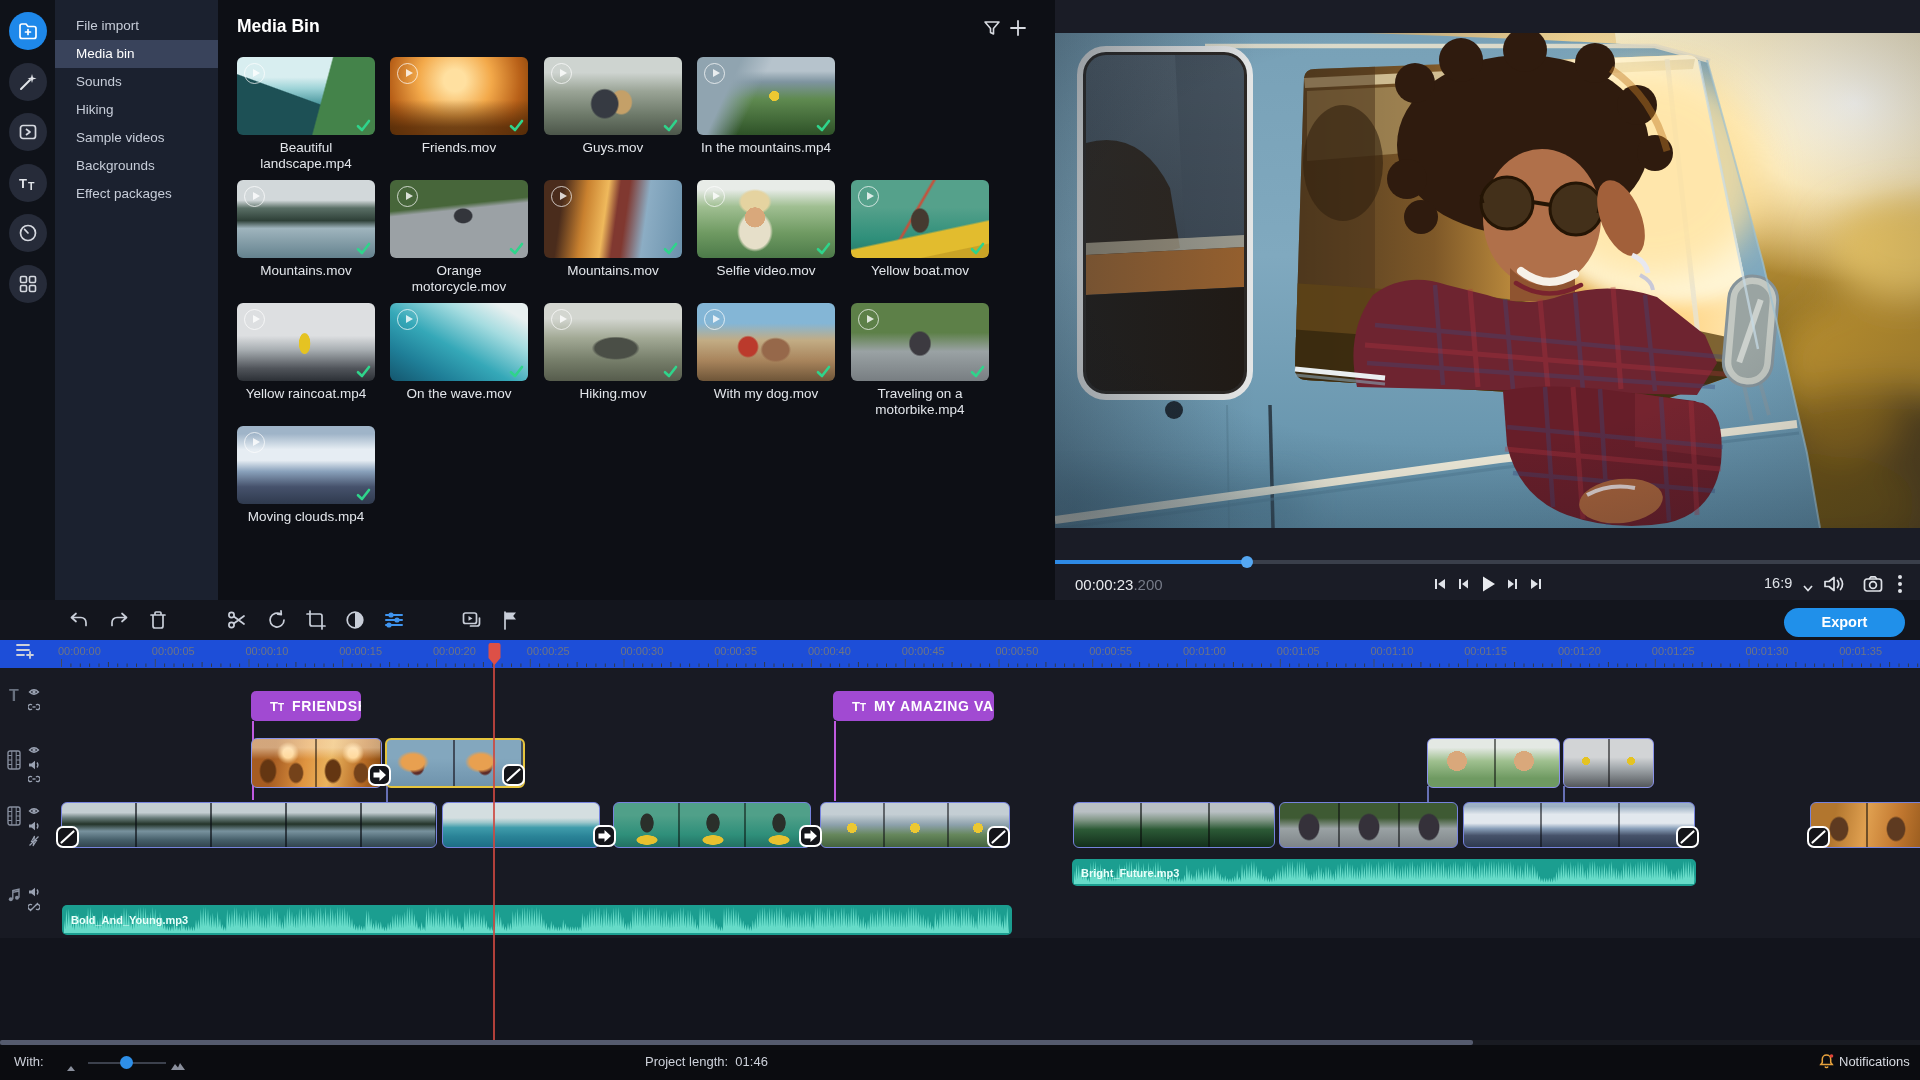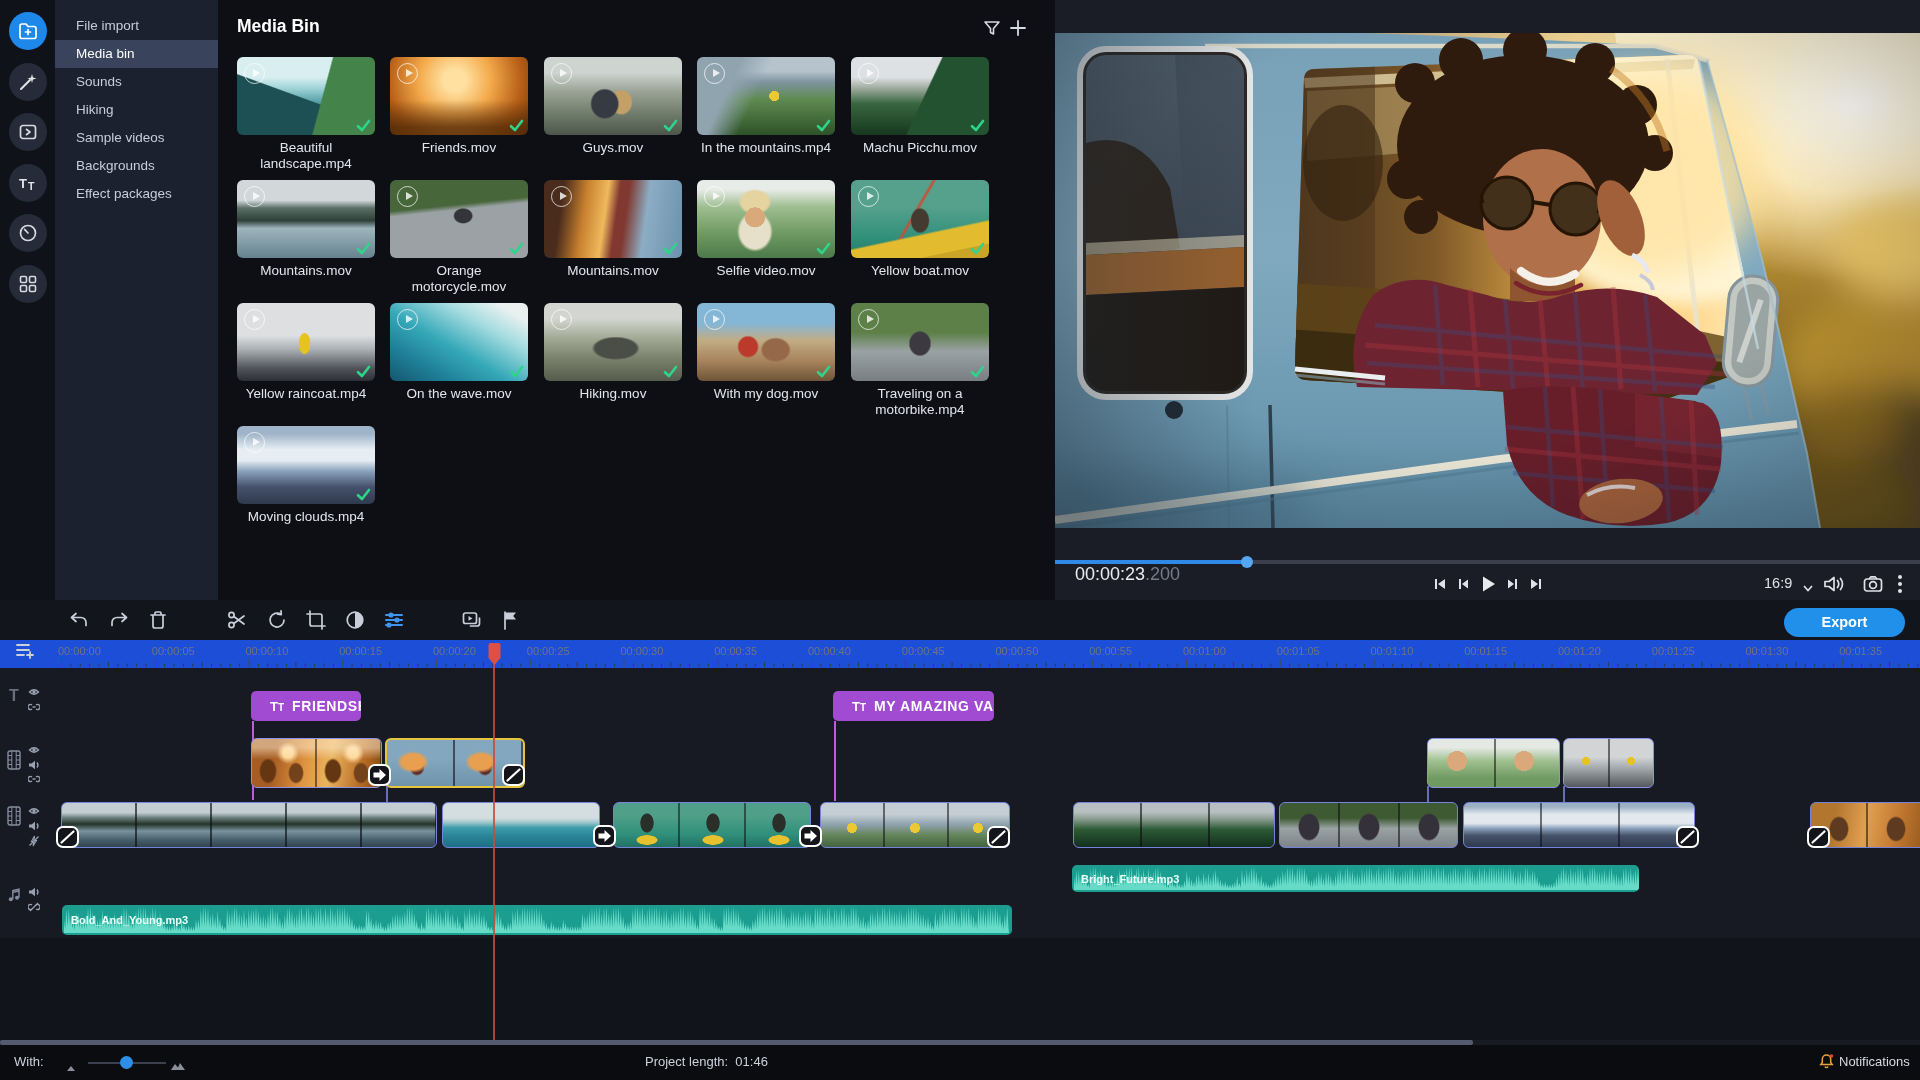--- a/index.html
+++ b/index.html
@@ -17,21 +17,21 @@
 .thumb{position:relative;width:138px;height:78px;border-radius:6px;overflow:hidden}
 .lab{position:absolute;top:83px;left:-1px;width:140px;text-align:center;font-size:13.5px;line-height:15.5px;color:#e2e5ea}
 .play{position:absolute;left:7px;top:6px;width:21px;height:21px;border-radius:50%;border:1.6px solid rgba(255,255,255,.72)}
 .play:after{content:"";position:absolute;left:7.5px;top:5px;border-left:7px solid rgba(255,255,255,.8);border-top:4.5px solid transparent;border-bottom:4.5px solid transparent}
 .chk{position:absolute;right:4px;bottom:3px;width:15px;height:13px}
 #preview{left:1055px;top:0;width:865px;height:600px;background:#1a1c26}
 #photo{position:absolute;left:0;top:33px;width:865px;height:495px}
 #pbar{position:absolute;left:0;top:560px;width:865px;height:4px;background:#3a3f4b}
 #pbar .done{position:absolute;left:0;top:0;height:4px;width:192px;background:#2e8ae6}
 #pbar .knob{position:absolute;left:186px;top:-4px;width:12px;height:12px;border-radius:50%;background:#55a7f2}
-.ptime{position:absolute;left:20px;top:564px;font-size:18px;color:#e9ebee}
+.ptime{position:absolute;left:20px;top:576px;font-size:15px;color:#e9ebee}
 .ptime span{color:#767b88}
 .ticon{position:absolute;color:#d7dae0}
 #toolbar{left:0;top:600px;width:1920px;height:40px;background:#13151d}
 #export{position:absolute;left:1784px;top:8px;width:121px;height:29px;border-radius:14.5px;background:#2090ea;color:#fff;font-size:14.5px;font-weight:bold;text-align:center;line-height:29px}
 #ruler{left:0;top:640px;width:1920px;height:28px;background:#1d4ed8}
 #tracks{left:0;top:668px;width:1920px;height:372px;background:#181a23}
 #tracks .lowfade{position:absolute;left:0;top:270px;width:1920px;height:102px;background:#12141c}
 .badge{position:absolute;top:23px;height:30px;background:#a14ad2;border-radius:5px;color:#fff;display:flex;align-items:center}
 .badge .tt{font-weight:bold;font-size:13px;margin-left:19px;letter-spacing:0}
 .badge .bl{font-size:14px;font-weight:bold;letter-spacing:.6px;margin-left:8px;white-space:nowrap;overflow:hidden}
@@ -133,29 +133,20 @@
       <div class="lab">Guys.mov</div>
     </div>
     <div class="cell" style="left:479px;top:57px">
       <div class="thumb" style="background:radial-gradient(circle 5px at 56% 50%,#ecc832 0 100%,rgba(0,0,0,0) 101%),linear-gradient(115deg,#90a4b0 0 26%,rgba(0,0,0,0) 44%),linear-gradient(#b6c3cc 0 18%,#7e94a0 32%,#5f8a50 54%,#2e5228 100%)">
         <div class="play"></div>
         <svg class="chk" viewBox="0 0 15 13">
           <path d="M2,7.2 L6,11 L13,2" stroke="#2fd48b" stroke-width="2.6" fill="none" stroke-linecap="round" stroke-linejoin="round"></path>
         </svg>
       </div>
       <div class="lab">In the mountains.mp4</div>
-    </div>
-    <div class="cell" style="left:633px;top:57px">
-      <div class="thumb" style="background:linear-gradient(115deg,rgba(0,0,0,0) 52%,#235230 53%),linear-gradient(#dde1e3 0 26%,#a8b2a8 38%,#38663f 60%,#17371f 100%)">
-        <div class="play"></div>
-        <svg class="chk" viewBox="0 0 15 13">
-          <path d="M2,7.2 L6,11 L13,2" stroke="#2fd48b" stroke-width="2.6" fill="none" stroke-linecap="round" stroke-linejoin="round"></path>
-        </svg>
-      </div>
-      <div class="lab">Machu Picchu.mov</div>
     </div>
     <div class="cell" style="left:19px;top:180px">
       <div class="thumb" style="background:linear-gradient(#d2d8da 0 26%,#5a6f66 36%,#2e4038 52%,#9fb4bd 62%,#64828e 100%)">
         <div class="play"></div>
         <svg class="chk" viewBox="0 0 15 13">
           <path d="M2,7.2 L6,11 L13,2" stroke="#2fd48b" stroke-width="2.6" fill="none" stroke-linecap="round" stroke-linejoin="round"></path>
         </svg>
       </div>
       <div class="lab">Mountains.mov</div>
     </div>
@@ -849,21 +840,21 @@
       </svg></div>
     <div class="tbox" style="left:987px;top:158px"><svg width="19" height="18" viewBox="0 0 19 18" style="">
         <path d="M3.5,14.5 L15.5,3.5" stroke="#fff" stroke-width="2.2" stroke-linecap="round"></path>
       </svg></div>
     <div class="tbox" style="left:1676px;top:158px"><svg width="19" height="18" viewBox="0 0 19 18" style="">
         <path d="M3.5,14.5 L15.5,3.5" stroke="#fff" stroke-width="2.2" stroke-linecap="round"></path>
       </svg></div>
     <div class="tbox" style="left:1807px;top:158px"><svg width="19" height="18" viewBox="0 0 19 18" style="">
         <path d="M3.5,14.5 L15.5,3.5" stroke="#fff" stroke-width="2.2" stroke-linecap="round"></path>
       </svg></div>
-    <div class="aclip" style="left:1072px;top:197px;width:567px;height:27px">
+    <div class="aclip" style="left:1072px;top:191px;width:624px;height:27px">
       <svg width="625" height="27" viewBox="0 0 625 27" style="position:absolute;left:0;top:0">
         <path d="M2,25.0 L2.0,11.2 L3.2,21.6 L4.4,5.6 L5.6,20.2 L6.8,5.5 L8.0,20.1 L9.2,9.7 L10.4,21.2 L11.6,8.0 L12.8,20.7 L14.0,13.3 L15.2,22.1 L16.4,18.7 L17.6,23.4 L18.8,3.3 L20.0,19.6 L21.2,1.7 L22.4,19.2 L23.6,1.7 L24.8,19.2 L26.0,6.2 L27.2,20.3 L28.4,4.2 L29.6,19.8 L30.8,8.3 L32.0,20.8 L33.2,14.5 L34.4,22.4 L35.6,15.3 L36.8,22.6 L38.0,15.0 L39.2,22.5 L40.4,15.0 L41.6,22.5 L42.8,15.6 L44.0,22.7 L45.2,9.0 L46.4,21.0 L47.6,4.5 L48.8,19.9 L50.0,7.0 L51.2,20.5 L52.4,5.5 L53.6,20.1 L54.8,2.0 L56.0,19.2 L57.2,1.7 L58.4,19.2 L59.6,1.7 L60.8,19.2 L62.0,8.3 L63.2,20.8 L64.4,2.9 L65.6,19.5 L66.8,1.7 L68.0,19.2 L69.2,7.4 L70.4,20.6 L71.6,3.7 L72.8,19.7 L74.0,9.1 L75.2,21.0 L76.4,3.0 L77.6,19.5 L78.8,8.0 L80.0,20.8 L81.2,6.5 L82.4,20.4 L83.6,2.5 L84.8,19.4 L86.0,1.8 L87.2,19.2 L88.4,5.8 L89.6,20.2 L90.8,10.7 L92.0,21.4 L93.2,15.8 L94.4,22.7 L95.6,19.0 L96.8,23.5 L98.0,12.8 L99.2,21.9 L100.4,15.4 L101.6,22.6 L102.8,19.0 L104.0,23.5 L105.2,14.3 L106.4,22.3 L107.6,19.0 L108.8,23.5 L110.0,19.0 L111.2,23.5 L112.4,15.4 L113.6,22.6 L114.8,5.4 L116.0,20.1 L117.2,10.8 L118.4,21.5 L119.6,14.2 L120.8,22.3 L122.0,15.9 L123.2,22.7 L124.4,9.9 L125.6,21.2 L126.8,8.9 L128.0,21.0 L129.2,13.1 L130.4,22.0 L131.6,7.7 L132.8,20.7 L134.0,11.0 L135.2,21.5 L136.4,7.8 L137.6,20.7 L138.8,11.8 L140.0,21.7 L141.2,6.8 L142.4,20.4 L143.6,4.8 L144.8,19.9 L146.0,10.9 L147.2,21.5 L148.4,14.3 L149.6,22.3 L150.8,17.5 L152.0,23.1 L153.2,16.3 L154.4,22.8 L155.6,19.0 L156.8,23.5 L158.0,19.0 L159.2,23.5 L160.4,18.2 L161.6,23.3 L162.8,16.7 L164.0,22.9 L165.2,11.2 L166.4,21.5 L167.6,17.6 L168.8,23.1 L170.0,4.6 L171.2,19.9 L172.4,8.9 L173.6,21.0 L174.8,4.0 L176.0,19.7 L177.2,5.8 L178.4,20.2 L179.6,1.7 L180.8,19.2 L182.0,1.7 L183.2,19.2 L184.4,6.3 L185.6,20.3 L186.8,12.6 L188.0,21.9 L189.2,10.0 L190.4,21.2 L191.6,16.3 L192.8,22.8 L194.0,16.5 L195.2,22.9 L196.4,18.9 L197.6,23.5 L198.8,19.0 L200.0,23.5 L201.2,15.9 L202.4,22.7 L203.6,12.7 L204.8,21.9 L206.0,8.9 L207.2,21.0 L208.4,10.8 L209.6,21.5 L210.8,5.5 L212.0,20.1 L213.2,6.6 L214.4,20.4 L215.6,1.8 L216.8,19.2 L218.0,1.7 L219.2,19.2 L220.4,1.7 L221.6,19.2 L222.8,7.3 L224.0,20.6 L225.2,1.7 L226.4,19.2 L227.6,1.7 L228.8,19.2 L230.0,1.7 L231.2,19.2 L232.4,2.5 L233.6,19.4 L234.8,8.0 L236.0,20.7 L237.2,14.2 L238.4,22.3 L239.6,14.5 L240.8,22.4 L242.0,11.8 L243.2,21.7 L244.4,10.3 L245.6,21.3 L246.8,5.6 L248.0,20.2 L249.2,8.3 L250.4,20.8 L251.6,12.2 L252.8,21.8 L254.0,6.8 L255.2,20.5 L256.4,7.6 L257.6,20.7 L258.8,9.9 L260.0,21.2 L261.2,13.9 L262.4,22.2 L263.6,9.8 L264.8,21.2 L266.0,4.8 L267.2,20.0 L268.4,3.7 L269.6,19.7 L270.8,8.5 L272.0,20.9 L273.2,4.1 L274.4,19.8 L275.6,1.7 L276.8,19.2 L278.0,4.7 L279.2,19.9 L280.4,5.3 L281.6,20.1 L282.8,9.1 L284.0,21.0 L285.2,7.4 L286.4,20.6 L287.6,9.9 L288.8,21.2 L290.0,3.5 L291.2,19.6 L292.4,6.6 L293.6,20.4 L294.8,2.4 L296.0,19.3 L297.2,1.7 L298.4,19.2 L299.6,4.2 L300.8,19.8 L302.0,6.9 L303.2,20.5 L304.4,4.6 L305.6,19.9 L306.8,1.7 L308.0,19.2 L309.2,6.3 L310.4,20.3 L311.6,4.6 L312.8,19.9 L314.0,2.8 L315.2,19.5 L316.4,1.7 L317.6,19.2 L318.8,1.7 L320.0,19.2 L321.2,2.0 L322.4,19.3 L323.6,8.5 L324.8,20.9 L326.0,5.7 L327.2,20.2 L328.4,8.7 L329.6,20.9 L330.8,6.1 L332.0,20.3 L333.2,4.6 L334.4,19.9 L335.6,6.0 L336.8,20.2 L338.0,2.2 L339.2,19.3 L340.4,1.7 L341.6,19.2 L342.8,6.6 L344.0,20.4 L345.2,4.9 L346.4,20.0 L347.6,6.6 L348.8,20.4 L350.0,1.7 L351.2,19.2 L352.4,1.7 L353.6,19.2 L354.8,1.7 L356.0,19.2 L357.2,1.7 L358.4,19.2 L359.6,1.7 L360.8,19.2 L362.0,5.5 L363.2,20.1 L364.4,1.7 L365.6,19.2 L366.8,1.7 L368.0,19.2 L369.2,4.1 L370.4,19.8 L371.6,1.7 L372.8,19.2 L374.0,7.2 L375.2,20.6 L376.4,6.6 L377.6,20.4 L378.8,4.4 L380.0,19.9 L381.2,2.7 L382.4,19.4 L383.6,1.7 L384.8,19.2 L386.0,3.9 L387.2,19.7 L388.4,6.3 L389.6,20.3 L390.8,6.0 L392.0,20.3 L393.2,1.7 L394.4,19.2 L395.6,1.7 L396.8,19.2 L398.0,2.0 L399.2,19.2 L400.4,5.7 L401.6,20.2 L402.8,8.4 L404.0,20.9 L405.2,6.6 L406.4,20.4 L407.6,2.1 L408.8,19.3 L410.0,4.6 L411.2,19.9 L412.4,1.7 L413.6,19.2 L414.8,5.6 L416.0,20.1 L417.2,1.7 L418.4,19.2 L419.6,1.7 L420.8,19.2 L422.0,1.7 L423.2,19.2 L424.4,3.8 L425.6,19.7 L426.8,1.7 L428.0,19.2 L429.2,3.0 L430.4,19.5 L431.6,2.2 L432.8,19.3 L434.0,3.4 L435.2,19.6 L436.4,2.8 L437.6,19.5 L438.8,1.7 L440.0,19.2 L441.2,4.8 L442.4,19.9 L443.6,9.7 L444.8,21.2 L446.0,5.5 L447.2,20.1 L448.4,5.8 L449.6,20.2 L450.8,9.9 L452.0,21.2 L453.2,2.1 L454.4,19.3 L455.6,2.9 L456.8,19.5 L458.0,6.9 L459.2,20.5 L460.4,4.5 L461.6,19.9 L462.8,6.4 L464.0,20.3 L465.2,11.6 L466.4,21.6 L467.6,16.6 L468.8,22.9 L470.0,19.0 L471.2,23.5 L472.4,18.6 L473.6,23.4 L474.8,19.0 L476.0,23.5 L477.2,18.6 L478.4,23.4 L479.6,19.0 L480.8,23.5 L482.0,17.2 L483.2,23.0 L484.4,12.5 L485.6,21.9 L486.8,7.8 L488.0,20.7 L489.2,4.6 L490.4,19.9 L491.6,1.7 L492.8,19.2 L494.0,4.2 L495.2,19.8 L496.4,7.9 L497.6,20.7 L498.8,2.3 L500.0,19.3 L501.2,5.8 L502.4,20.2 L503.6,5.6 L504.8,20.2 L506.0,1.7 L507.2,19.2 L508.4,2.8 L509.6,19.5 L510.8,4.1 L512.0,19.8 L513.2,10.5 L514.4,21.4 L515.6,8.1 L516.8,20.8 L518.0,1.9 L519.2,19.2 L520.4,1.8 L521.6,19.2 L522.8,1.8 L524.0,19.2 L525.2,6.0 L526.4,20.3 L527.6,6.4 L528.8,20.4 L530.0,5.8 L531.2,20.2 L532.4,4.0 L533.6,19.7 L534.8,8.2 L536.0,20.8 L537.2,3.7 L538.4,19.7 L539.6,2.1 L540.8,19.3 L542.0,7.9 L543.2,20.7 L544.4,8.4 L545.6,20.8 L546.8,10.7 L548.0,21.4 L549.2,10.5 L550.4,21.4 L551.6,3.8 L552.8,19.7 L554.0,1.7 L555.2,19.2 L556.4,5.9 L557.6,20.2 L558.8,2.8 L560.0,19.4 L561.2,6.8 L562.4,20.4 L563.6,4.3 L564.8,19.8 L566.0,1.7 L567.2,19.2 L568.4,1.7 L569.6,19.2 L570.8,1.7 L572.0,19.2 L573.2,1.7 L574.4,19.2 L575.6,1.7 L576.8,19.2 L578.0,4.9 L579.2,20.0 L580.4,1.7 L581.6,19.2 L582.8,1.7 L584.0,19.2 L585.2,1.7 L586.4,19.2 L587.6,1.7 L588.8,19.2 L590.0,1.7 L591.2,19.2 L592.4,3.2 L593.6,19.5 L594.8,5.3 L596.0,20.1 L597.2,11.7 L598.4,21.7 L599.6,9.9 L600.8,21.2 L602.0,13.4 L603.2,22.1 L604.4,11.2 L605.6,21.6 L606.8,9.1 L608.0,21.0 L609.2,8.7 L610.4,20.9 L611.6,2.1 L612.8,19.3 L614.0,1.7 L615.2,19.2 L616.4,1.8 L617.6,19.2 L618.8,1.7 L620.0,19.2 L621.2,4.9 L622.4,20.0 L622.0,25.0 Z" fill="#66dbc8" opacity="1"></path>
       </svg>
       <div class="alab">Bright_Future.mp3</div>
     </div>
     <div class="aclip" style="left:62px;top:237px;width:950px;height:30px">
       <svg width="950" height="30" viewBox="0 0 950 30" style="position:absolute;left:0;top:0">
         <path d="M2,28.0 L2.0,14.4 L3.2,24.6 L4.4,3.9 L5.6,22.0 L6.8,3.4 L8.0,21.8 L9.2,9.9 L10.4,23.5 L11.6,16.8 L12.8,25.2 L14.0,7.3 L15.2,22.8 L16.4,8.5 L17.6,23.1 L18.8,14.0 L20.0,24.5 L21.2,12.2 L22.4,24.0 L23.6,11.0 L24.8,23.8 L26.0,2.0 L27.2,21.5 L28.4,1.8 L29.6,21.5 L30.8,6.9 L32.0,22.7 L33.2,9.7 L34.4,23.4 L35.6,14.5 L36.8,24.6 L38.0,12.4 L39.2,24.1 L40.4,4.5 L41.6,22.1 L42.8,11.0 L44.0,23.8 L45.2,8.4 L46.4,23.1 L47.6,11.1 L48.8,23.8 L50.0,11.8 L51.2,24.0 L52.4,7.4 L53.6,22.9 L54.8,11.2 L56.0,23.8 L57.2,10.9 L58.4,23.7 L59.6,7.5 L60.8,22.9 L62.0,1.9 L63.2,21.5 L64.4,3.1 L65.6,21.8 L66.8,8.3 L68.0,23.1 L69.2,15.2 L70.4,24.8 L71.6,11.2 L72.8,23.8 L74.0,5.6 L75.2,22.4 L76.4,2.7 L77.6,21.7 L78.8,1.8 L80.0,21.5 L81.2,1.8 L82.4,21.5 L83.6,2.2 L84.8,21.5 L86.0,8.7 L87.2,23.2 L88.4,6.5 L89.6,22.6 L90.8,1.8 L92.0,21.5 L93.2,3.5 L94.4,21.9 L95.6,10.6 L96.8,23.6 L98.0,6.8 L99.2,22.7 L100.4,13.3 L101.6,24.3 L102.8,18.8 L104.0,25.7 L105.2,20.4 L106.4,26.1 L107.6,21.2 L108.8,26.3 L110.0,20.5 L111.2,26.1 L112.4,15.8 L113.6,24.9 L114.8,19.1 L116.0,25.8 L117.2,21.2 L118.4,26.3 L119.6,14.4 L120.8,24.6 L122.0,19.2 L123.2,25.8 L124.4,21.2 L125.6,26.3 L126.8,19.9 L128.0,26.0 L129.2,21.2 L130.4,26.3 L131.6,21.2 L132.8,26.3 L134.0,14.5 L135.2,24.6 L136.4,14.3 L137.6,24.6 L138.8,3.7 L140.0,21.9 L141.2,1.8 L142.4,21.5 L143.6,1.8 L144.8,21.5 L146.0,3.4 L147.2,21.9 L148.4,9.3 L149.6,23.3 L150.8,7.4 L152.0,22.8 L153.2,11.7 L154.4,23.9 L155.6,5.7 L156.8,22.4 L158.0,13.2 L159.2,24.3 L160.4,19.1 L161.6,25.8 L162.8,21.2 L164.0,26.3 L165.2,4.1 L166.4,22.0 L167.6,7.8 L168.8,22.9 L170.0,5.6 L171.2,22.4 L172.4,1.8 L173.6,21.5 L174.8,2.3 L176.0,21.6 L177.2,7.2 L178.4,22.8 L179.6,9.6 L180.8,23.4 L182.0,4.7 L183.2,22.2 L184.4,11.8 L185.6,23.9 L186.8,4.6 L188.0,22.2 L189.2,4.5 L190.4,22.1 L191.6,4.1 L192.8,22.0 L194.0,1.8 L195.2,21.5 L196.4,5.4 L197.6,22.3 L198.8,10.3 L200.0,23.6 L201.2,9.8 L202.4,23.5 L203.6,12.3 L204.8,24.1 L206.0,7.7 L207.2,22.9 L208.4,2.5 L209.6,21.6 L210.8,1.8 L212.0,21.5 L213.2,5.9 L214.4,22.5 L215.6,5.6 L216.8,22.4 L218.0,12.6 L219.2,24.2 L220.4,16.2 L221.6,25.1 L222.8,9.4 L224.0,23.4 L225.2,3.0 L226.4,21.7 L227.6,1.8 L228.8,21.5 L230.0,6.0 L231.2,22.5 L232.4,10.5 L233.6,23.6 L234.8,8.6 L236.0,23.2 L237.2,3.6 L238.4,21.9 L239.6,1.8 L240.8,21.5 L242.0,8.0 L243.2,23.0 L244.4,1.9 L245.6,21.5 L246.8,1.8 L248.0,21.5 L249.2,6.6 L250.4,22.6 L251.6,9.1 L252.8,23.3 L254.0,2.1 L255.2,21.5 L256.4,3.5 L257.6,21.9 L258.8,1.8 L260.0,21.5 L261.2,7.3 L262.4,22.8 L263.6,1.8 L264.8,21.5 L266.0,7.1 L267.2,22.8 L268.4,1.8 L269.6,21.5 L270.8,4.0 L272.0,22.0 L273.2,7.0 L274.4,22.7 L275.6,1.8 L276.8,21.5 L278.0,1.8 L279.2,21.5 L280.4,2.8 L281.6,21.7 L282.8,1.8 L284.0,21.5 L285.2,5.5 L286.4,22.4 L287.6,9.3 L288.8,23.3 L290.0,12.9 L291.2,24.2 L292.4,18.4 L293.6,25.6 L294.8,20.6 L296.0,26.1 L297.2,19.3 L298.4,25.8 L299.6,20.5 L300.8,26.1 L302.0,20.5 L303.2,26.1 L304.4,4.6 L305.6,22.2 L306.8,5.5 L308.0,22.4 L309.2,12.9 L310.4,24.2 L311.6,17.8 L312.8,25.4 L314.0,14.4 L315.2,24.6 L316.4,17.0 L317.6,25.3 L318.8,16.2 L320.0,25.0 L321.2,21.2 L322.4,26.3 L323.6,21.2 L324.8,26.3 L326.0,17.2 L327.2,25.3 L328.4,16.3 L329.6,25.1 L330.8,10.2 L332.0,23.5 L333.2,8.5 L334.4,23.1 L335.6,8.3 L336.8,23.1 L338.0,9.0 L339.2,23.3 L340.4,9.3 L341.6,23.3 L342.8,6.4 L344.0,22.6 L345.2,1.8 L346.4,21.5 L347.6,1.8 L348.8,21.5 L350.0,2.8 L351.2,21.7 L352.4,8.4 L353.6,23.1 L354.8,14.7 L356.0,24.7 L357.2,21.1 L358.4,26.3 L359.6,16.8 L360.8,25.2 L362.0,21.2 L363.2,26.3 L364.4,3.8 L365.6,22.0 L366.8,1.8 L368.0,21.5 L369.2,6.0 L370.4,22.5 L371.6,7.5 L372.8,22.9 L374.0,1.8 L375.2,21.5 L376.4,6.8 L377.6,22.7 L378.8,6.6 L380.0,22.7 L381.2,11.1 L382.4,23.8 L383.6,3.5 L384.8,21.9 L386.0,2.7 L387.2,21.7 L388.4,9.8 L389.6,23.5 L390.8,8.0 L392.0,23.0 L393.2,14.4 L394.4,24.6 L395.6,10.2 L396.8,23.5 L398.0,16.0 L399.2,25.0 L400.4,21.2 L401.6,26.3 L402.8,6.1 L404.0,22.5 L405.2,7.3 L406.4,22.8 L407.6,2.6 L408.8,21.6 L410.0,7.8 L411.2,22.9 L412.4,6.7 L413.6,22.7 L414.8,7.2 L416.0,22.8 L417.2,4.4 L418.4,22.1 L419.6,10.8 L420.8,23.7 L422.0,8.8 L423.2,23.2 L424.4,15.0 L425.6,24.7 L426.8,21.2 L428.0,26.3 L429.2,21.2 L430.4,26.3 L431.6,20.5 L432.8,26.1 L434.0,6.2 L435.2,22.5 L436.4,5.8 L437.6,22.4 L438.8,11.6 L440.0,23.9 L441.2,18.2 L442.4,25.6 L443.6,21.0 L444.8,26.3 L446.0,17.2 L447.2,25.3 L448.4,17.2 L449.6,25.3 L450.8,5.7 L452.0,22.4 L453.2,6.3 L454.4,22.6 L455.6,2.8 L456.8,21.7 L458.0,7.4 L459.2,22.9 L460.4,2.2 L461.6,21.5 L462.8,1.8 L464.0,21.5 L465.2,1.9 L466.4,21.5 L467.6,3.5 L468.8,21.9 L470.0,1.8 L471.2,21.5 L472.4,4.1 L473.6,22.0 L474.8,1.8 L476.0,21.5 L477.2,3.2 L478.4,21.8 L479.6,7.4 L480.8,22.9 L482.0,13.8 L483.2,24.5 L484.4,17.4 L485.6,25.4 L486.8,21.2 L488.0,26.3 L489.2,15.7 L490.4,24.9 L491.6,19.0 L492.8,25.7 L494.0,21.2 L495.2,26.3 L496.4,21.2 L497.6,26.3 L498.8,21.2 L500.0,26.3 L501.2,14.2 L502.4,24.6 L503.6,18.0 L504.8,25.5 L506.0,20.9 L507.2,26.2 L508.4,21.2 L509.6,26.3 L510.8,21.2 L512.0,26.3 L513.2,21.2 L514.4,26.3 L515.6,21.2 L516.8,26.3 L518.0,21.2 L519.2,26.3 L520.4,7.5 L521.6,22.9 L522.8,10.4 L524.0,23.6 L525.2,9.1 L526.4,23.3 L527.6,5.4 L528.8,22.4 L530.0,2.2 L531.2,21.6 L532.4,3.9 L533.6,22.0 L534.8,1.9 L536.0,21.5 L537.2,1.8 L538.4,21.5 L539.6,8.6 L540.8,23.1 L542.0,2.8 L543.2,21.7 L544.4,1.8 L545.6,21.5 L546.8,7.2 L548.0,22.8 L549.2,7.1 L550.4,22.8 L551.6,2.6 L552.8,21.6 L554.0,1.8 L555.2,21.5 L556.4,1.8 L557.6,21.5 L558.8,6.4 L560.0,22.6 L561.2,11.8 L562.4,24.0 L563.6,17.7 L564.8,25.4 L566.0,16.8 L567.2,25.2 L568.4,15.0 L569.6,24.7 L570.8,4.8 L572.0,22.2 L573.2,1.8 L574.4,21.5 L575.6,1.8 L576.8,21.5 L578.0,3.8 L579.2,22.0 L580.4,1.8 L581.6,21.5 L582.8,8.1 L584.0,23.0 L585.2,4.7 L586.4,22.2 L587.6,1.8 L588.8,21.5 L590.0,1.9 L591.2,21.5 L592.4,2.2 L593.6,21.6 L594.8,1.8 L596.0,21.5 L597.2,3.9 L598.4,22.0 L599.6,9.2 L600.8,23.3 L602.0,5.6 L603.2,22.4 L604.4,4.4 L605.6,22.1 L606.8,10.9 L608.0,23.7 L609.2,8.3 L610.4,23.1 L611.6,5.7 L612.8,22.4 L614.0,5.5 L615.2,22.4 L616.4,5.0 L617.6,22.2 L618.8,1.8 L620.0,21.5 L621.2,1.8 L622.4,21.5 L623.6,9.0 L624.8,23.2 L626.0,4.2 L627.2,22.1 L628.4,5.0 L629.6,22.2 L630.8,9.3 L632.0,23.3 L633.2,13.6 L634.4,24.4 L635.6,18.9 L636.8,25.7 L638.0,2.1 L639.2,21.5 L640.4,1.8 L641.6,21.5 L642.8,1.8 L644.0,21.5 L645.2,5.8 L646.4,22.4 L647.6,4.9 L648.8,22.2 L650.0,12.2 L651.2,24.1 L652.4,13.0 L653.6,24.2 L654.8,18.3 L656.0,25.6 L657.2,21.0 L658.4,26.3 L659.6,21.2 L660.8,26.3 L662.0,2.8 L663.2,21.7 L664.4,1.8 L665.6,21.5 L666.8,1.8 L668.0,21.5 L669.2,3.7 L670.4,21.9 L671.6,1.8 L672.8,21.5 L674.0,3.9 L675.2,22.0 L676.4,6.1 L677.6,22.5 L678.8,12.0 L680.0,24.0 L681.2,15.2 L682.4,24.8 L683.6,18.9 L684.8,25.7 L686.0,18.8 L687.2,25.7 L688.4,20.7 L689.6,26.2 L690.8,14.9 L692.0,24.7 L693.2,13.0 L694.4,24.3 L695.6,6.5 L696.8,22.6 L698.0,3.5 L699.2,21.9 L700.4,1.8 L701.6,21.5 L702.8,1.8 L704.0,21.5 L705.2,6.0 L706.4,22.5 L707.6,2.2 L708.8,21.6 L710.0,2.7 L711.2,21.7 L712.4,5.7 L713.6,22.4 L714.8,1.8 L716.0,21.5 L717.2,1.8 L718.4,21.5 L719.6,1.8 L720.8,21.5 L722.0,6.8 L723.2,22.7 L724.4,11.1 L725.6,23.8 L726.8,11.1 L728.0,23.8 L729.2,5.1 L730.4,22.3 L731.6,5.1 L732.8,22.3 L734.0,6.6 L735.2,22.7 L736.4,5.7 L737.6,22.4 L738.8,9.6 L740.0,23.4 L741.2,8.6 L742.4,23.1 L743.6,4.9 L744.8,22.2 L746.0,6.1 L747.2,22.5 L748.4,8.0 L749.6,23.0 L750.8,14.5 L752.0,24.6 L753.2,2.0 L754.4,21.5 L755.6,2.0 L756.8,21.5 L758.0,1.8 L759.2,21.5 L760.4,5.2 L761.6,22.3 L762.8,6.7 L764.0,22.7 L765.2,1.8 L766.4,21.5 L767.6,2.6 L768.8,21.6 L770.0,9.5 L771.2,23.4 L772.4,3.6 L773.6,21.9 L774.8,4.3 L776.0,22.1 L777.2,5.9 L778.4,22.5 L779.6,1.8 L780.8,21.5 L782.0,1.8 L783.2,21.5 L784.4,7.6 L785.6,22.9 L786.8,7.3 L788.0,22.8 L789.2,1.8 L790.4,21.5 L791.6,1.8 L792.8,21.5 L794.0,2.4 L795.2,21.6 L796.4,9.3 L797.6,23.3 L798.8,13.3 L800.0,24.3 L801.2,11.1 L802.4,23.8 L803.6,16.6 L804.8,25.2 L806.0,14.6 L807.2,24.6 L808.4,7.1 L809.6,22.8 L810.8,6.7 L812.0,22.7 L813.2,8.4 L814.4,23.1 L815.6,4.2 L816.8,22.0 L818.0,7.1 L819.2,22.8 L820.4,1.8 L821.6,21.5 L822.8,1.8 L824.0,21.5 L825.2,5.7 L826.4,22.4 L827.6,1.8 L828.8,21.5 L830.0,5.9 L831.2,22.5 L832.4,5.9 L833.6,22.5 L834.8,7.1 L836.0,22.8 L837.2,4.7 L838.4,22.2 L839.6,6.4 L840.8,22.6 L842.0,8.8 L843.2,23.2 L844.4,6.1 L845.6,22.5 L846.8,1.8 L848.0,21.5 L849.2,1.8 L850.4,21.5 L851.6,1.8 L852.8,21.5 L854.0,1.8 L855.2,21.5 L856.4,5.9 L857.6,22.5 L858.8,9.0 L860.0,23.2 L861.2,9.1 L862.4,23.3 L863.6,13.2 L864.8,24.3 L866.0,10.7 L867.2,23.7 L868.4,16.0 L869.6,25.0 L870.8,20.2 L872.0,26.1 L873.2,6.9 L874.4,22.7 L875.6,13.4 L876.8,24.4 L878.0,7.5 L879.2,22.9 L880.4,4.1 L881.6,22.0 L882.8,1.8 L884.0,21.5 L885.2,6.5 L886.4,22.6 L887.6,3.3 L888.8,21.8 L890.0,1.8 L891.2,21.5 L892.4,3.7 L893.6,21.9 L894.8,6.7 L896.0,22.7 L897.2,10.0 L898.4,23.5 L899.6,2.1 L900.8,21.5 L902.0,1.8 L903.2,21.5 L904.4,3.9 L905.6,22.0 L906.8,1.8 L908.0,21.5 L909.2,8.5 L910.4,23.1 L911.6,10.4 L912.8,23.6 L914.0,15.0 L915.2,24.7 L916.4,2.4 L917.6,21.6 L918.8,3.7 L920.0,21.9 L921.2,3.2 L922.4,21.8 L923.6,7.5 L924.8,22.9 L926.0,1.8 L927.2,21.5 L928.4,1.8 L929.6,21.5 L930.8,4.2 L932.0,22.0 L933.2,1.8 L934.4,21.5 L935.6,5.3 L936.8,22.3 L938.0,8.1 L939.2,23.0 L940.4,15.4 L941.6,24.9 L942.8,9.3 L944.0,23.3 L945.2,2.1 L946.4,21.5 L947.0,28.0 Z" fill="#66dbc8" opacity="1"></path>
       </svg>
       <div class="alab">Bold_And_Young.mp3</div>

